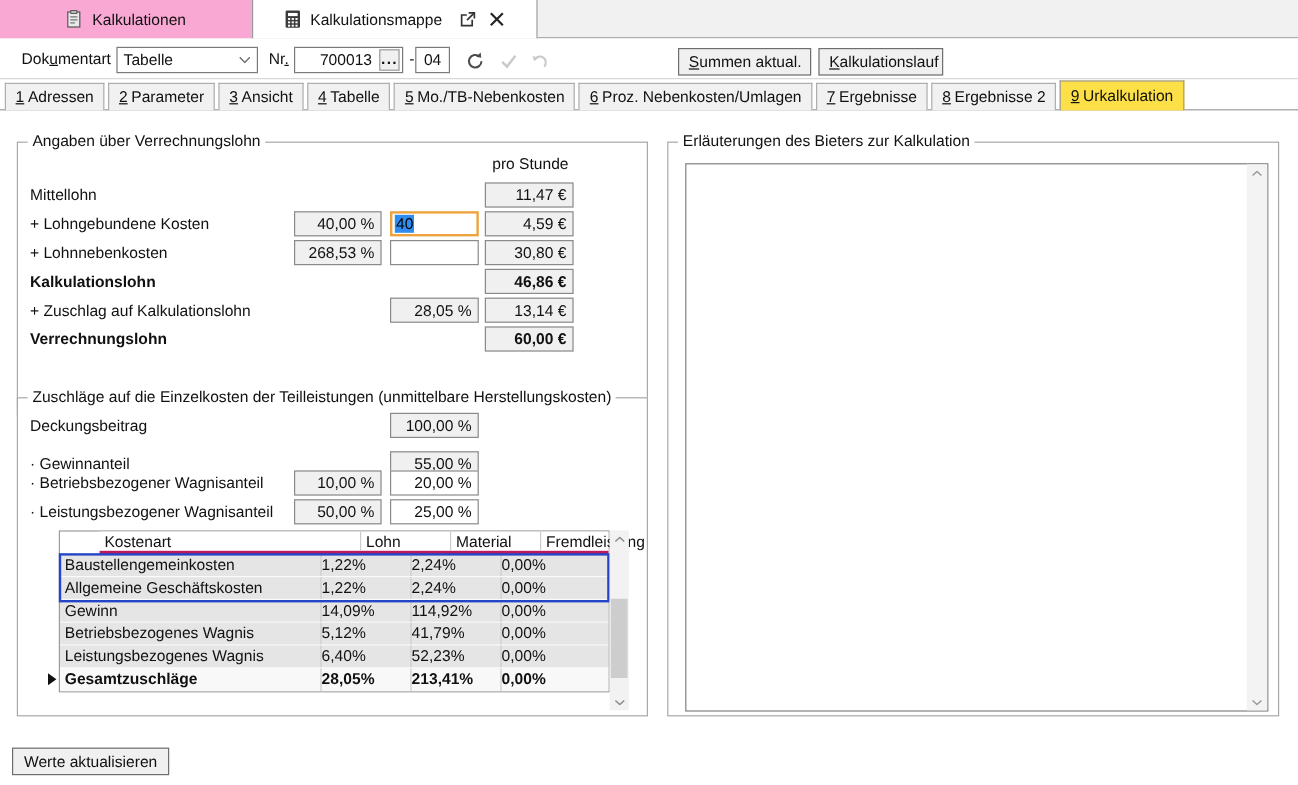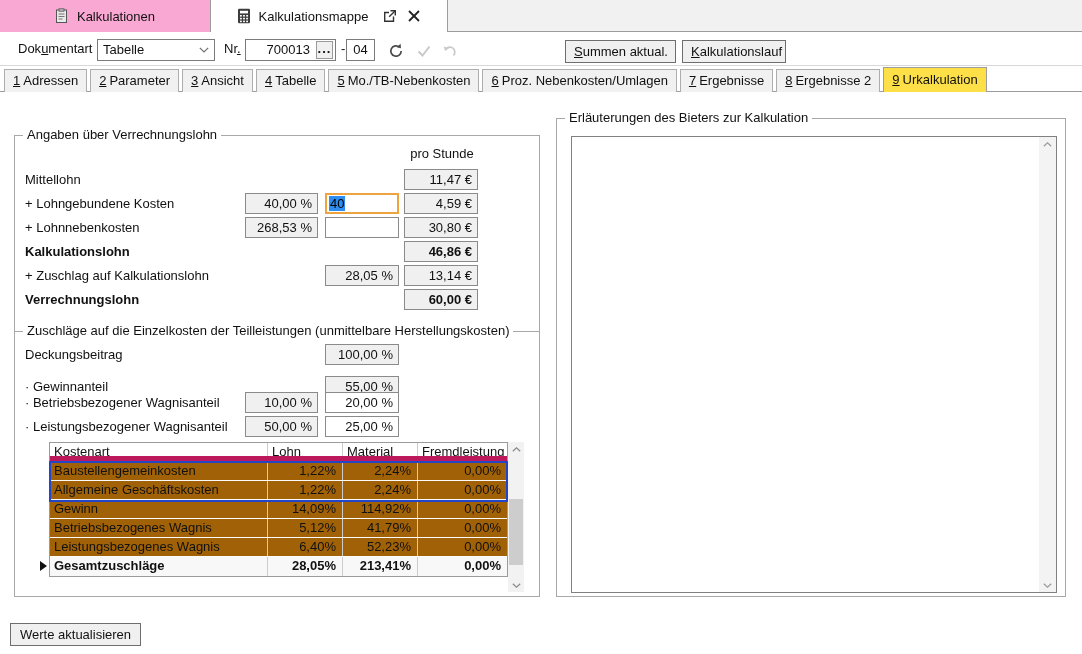--- a/index.html
+++ b/index.html
@@ -35,46 +35,46 @@
   .ptab-line { position:absolute; left:0; top:91px; width:1082px; height:1px; background:#9c9c9c; z-index:1; }
   .ptabs { position:absolute; left:4px; top:68px; height:24px; display:flex; align-items:flex-end; z-index:2; }
   .ptab { height:23px; padding:0 8px; line-height:22px; background:#f1f1f1; border:1px solid #aeaeae; border-bottom:none;
           margin-right:3px; white-space:nowrap; z-index:2; }
   .ptab .tnum { text-decoration:underline; margin-right:3px; }
   .ptab.active { background:#fde047; height:25px; line-height:24px; border-color:#9c9c9c; z-index:3; }
 
   
   .fieldset { position:absolute; border:1px solid #a8a8a8; background:#fff; }
   .legend { position:absolute; top:-9px; left:8px; background:#fff; padding:0 4px; white-space:nowrap; }
-  .fs-lohn  { left:14px; top:135px; width:526px; height:228px; }
+  .fs-lohn  { left:14px; top:118px; width:526px; height:228px; }
   .fs-zu    { left:14px; top:331px; width:526px; height:266px; }
   .fs-erl   { left:556px; top:118px; width:510px; height:479px; }
 
   .vrow { position:absolute; left:0; width:100%; height:21px; }
   .vrow .lbl { position:absolute; left:10px; line-height:21px; white-space:nowrap; }
   .box { position:absolute; height:21px; line-height:19px; border:1px solid #8a8a8a; text-align:right; padding-right:5px; background:#fff; }
   .box.gray { background:#f0f0f0; }
   .colA { left:230px; width:73px; }
   .colB { left:310px; width:74px; }
   .colC { left:389px; width:74px; }
   .bold { font-weight:bold; }
   .col-head { position:absolute; left:389px; top:10px; width:76px; text-align:center; white-space:nowrap; }
   .box.focused { border:2px solid #eda43f; text-align:left; padding:0 0 0 2px; line-height:17px; }
   .box.focused .sel { background:#2f8cf0; color:#000; padding:0 1px; }
 
   
   .cost-table { position:absolute; left:34px; top:110px; width:459px; background:#fff; border:1px solid #9b9b9b; }
   .thead, .trow { display:grid; grid-template-columns:217px 75px 75px 90px; height:19px; }
-  .thead { background:#fff; border-bottom:6px solid #be185d; height:19px; }
+  .thead { background:#fff; border-bottom:3px solid #be185d; height:19px;margin-left:33px; }
   .thead .tc { line-height:18px; }
-  .trow { background:#a16207; border-bottom:1px solid #fbfbfb; }
+  .trow { background:#e5e5e5; border-bottom:1px solid #fbfbfb; }
   .trow:last-child { border-bottom:none; background:#f8f8f8; }
   .tc { line-height:18px; overflow:hidden; white-space:nowrap; border-left:1px solid #cccccc; padding-left:4px; }
   .tc:first-child { border-left:none; }
-  .tc.num { text-align:right; padding-right:6px; padding-left:0; }
+  .tc.num { text-align:left; padding-right:6px; padding-left:0; }
   .sel-outline { position:absolute; left:-1px; top:18px; width:459px; height:41px; border:2px solid #2545c8; pointer-events:none; }
   .row-marker { position:absolute; left:25px; top:229px; width:0; height:0;
                 border-left:7px solid #111; border-top:5px solid transparent; border-bottom:5px solid transparent; }
 
   
   .vscroll { position:absolute; background:#f2f2f2; }
   .sb-table { left:493px; top:110px; width:16px; height:150px; }
   .sb-arrow { position:absolute; left:0; width:16px; height:14px; display:flex; align-items:center; justify-content:center; }
   .sb-up { top:0; } .sb-down { bottom:0; }
   .sb-thumb { position:absolute; left:1px; width:14px; background:#cdcdcd; }

